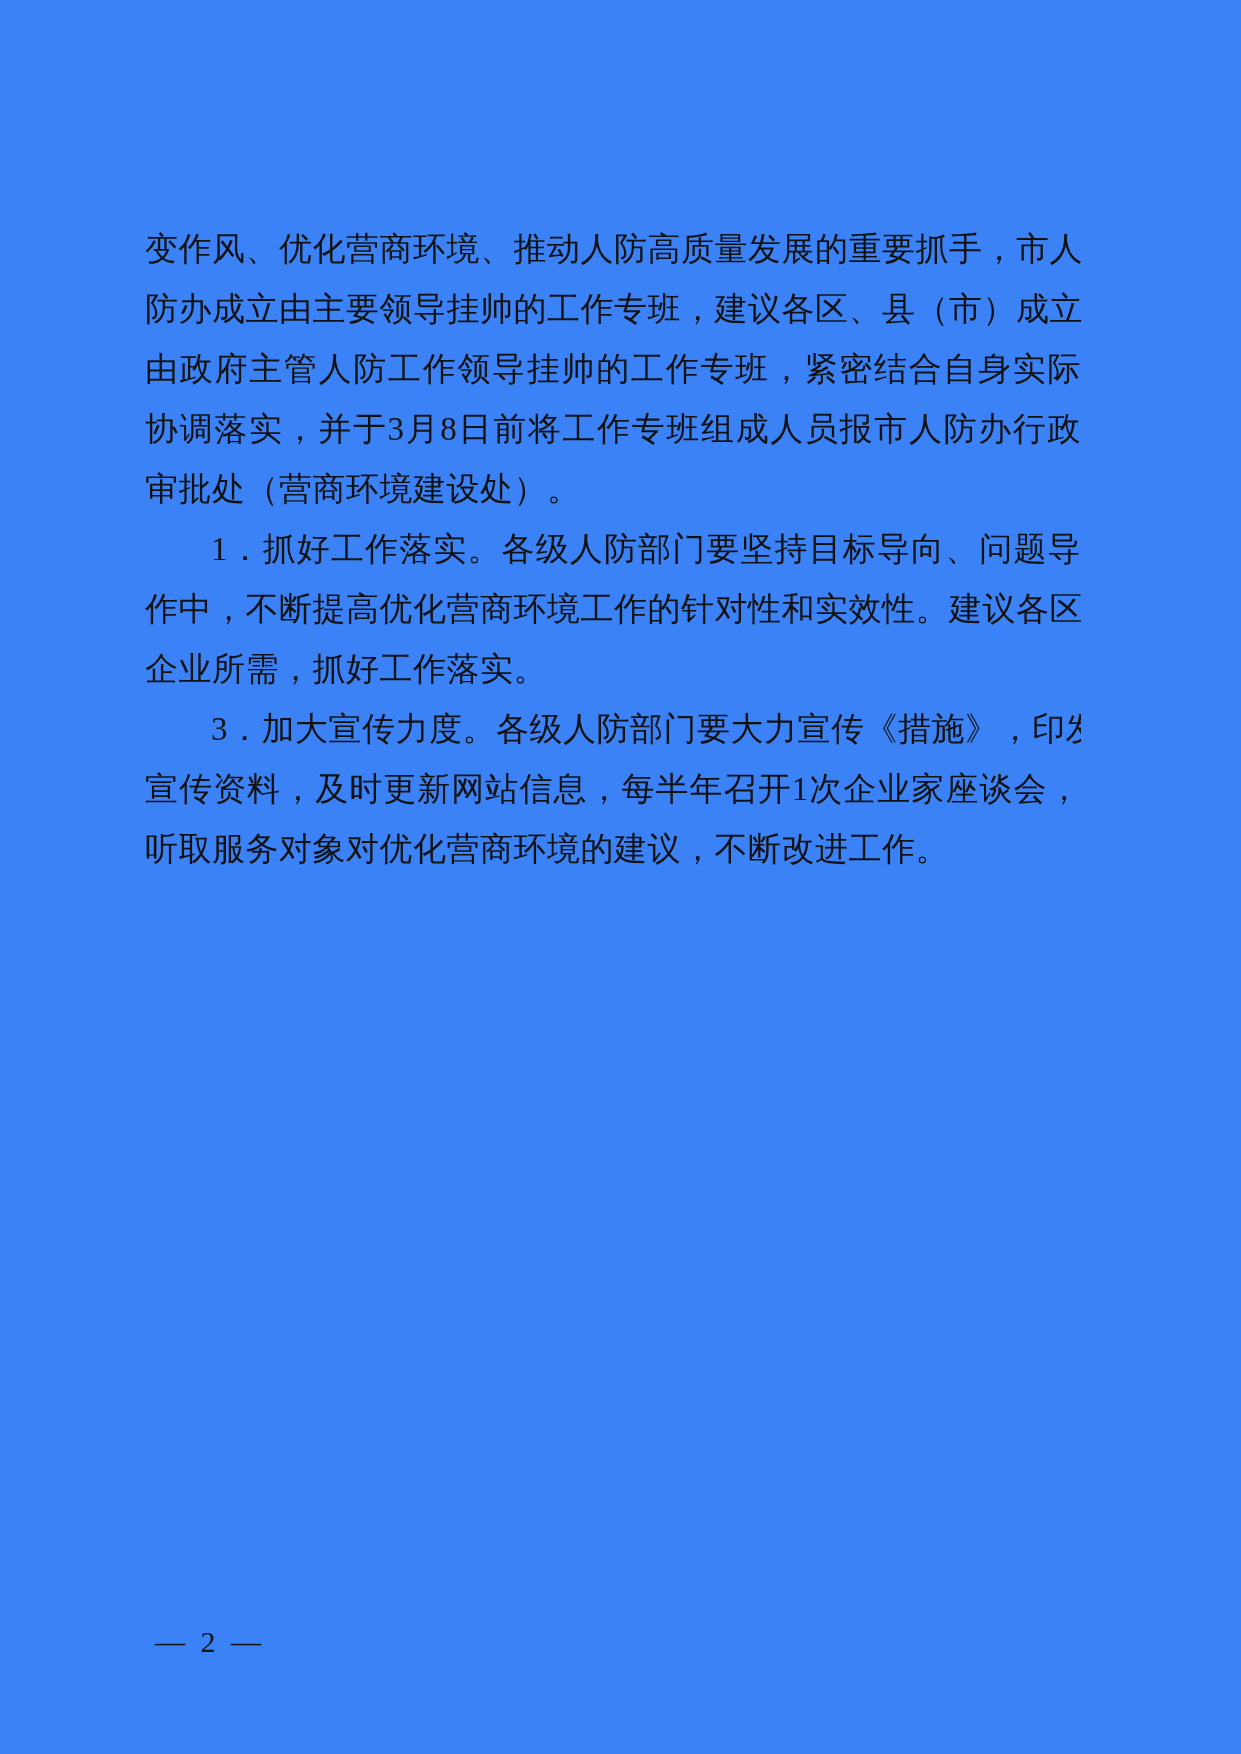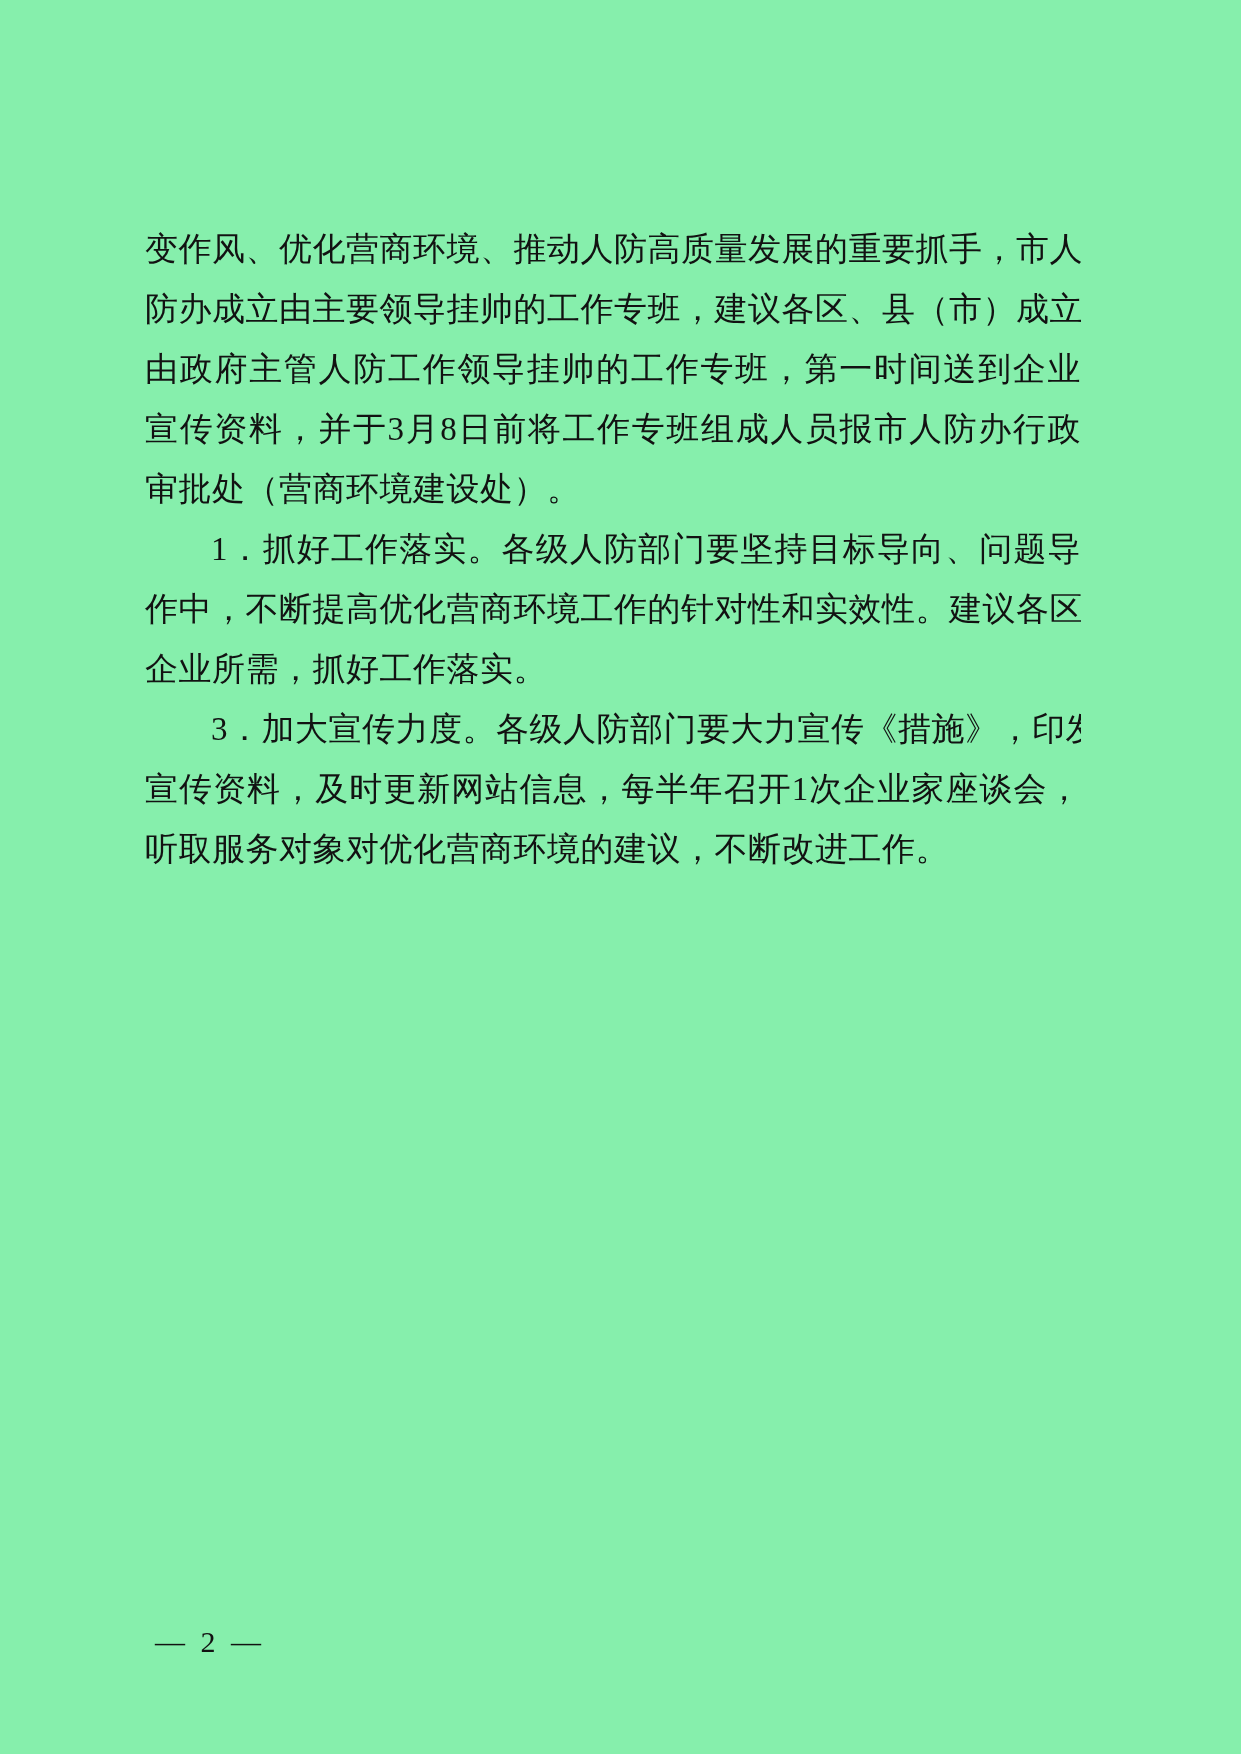--- a/index.html
+++ b/index.html
@@ -2,21 +2,21 @@
 <html><head>
 <meta charset="utf-8">
 <style>
   * { margin: 0; padding: 0; box-sizing: border-box; }
   html, body { background: #888; }
   .page {
     position: relative;
     width: 1241px;
     height: 1754px;
     margin: 0 auto;
-    background: #86efac;
+    background: #3b82f6;
     overflow: hidden;
     font-family: "Liberation Serif", "DejaVu Serif", serif;
   }
   .content {
     position: absolute;
     left: 145px;
     top: 219px;
     width: 936px;
     font-size: 33px;
     line-height: 60px;
@@ -48,22 +48,22 @@
   }
 </style>
 </head>
 <body>
 
 <div class="page">
 
   <div class="content">
     <div class="line">变作风、优化营商环境、推动人防高质量发展的重要抓手，市人</div>
     <div class="line">防办成立由主要领导挂帅的工作专班，建议各区、县（市）成立</div>
-    <div class="line">由政府主管人防工作领导挂帅的工作专班，第一时间送到企业</div>
-    <div class="line">宣传资料，并于3月8日前将工作专班组成人员报市人防办行政</div>
+    <div class="line">由政府主管人防工作领导挂帅的工作专班，紧密结合自身实际</div>
+    <div class="line">协调落实，并于3月8日前将工作专班组成人员报市人防办行政</div>
     <div class="line para-end">审批处（营商环境建设处）。</div>
     <div class="line para-start">1．抓好工作落实。各级人防部门要坚持目标导向、问题导</div>
     <div class="line">作中，不断提高优化营商环境工作的针对性和实效性。建议各区</div>
     <div class="line para-end">企业所需，抓好工作落实。</div>
     <div class="line para-start">3．加大宣传力度。各级人防部门要大力宣传《措施》，印发</div>
     <div class="line">宣传资料，及时更新网站信息，每半年召开1次企业家座谈会，</div>
     <div class="line para-end">听取服务对象对优化营商环境的建议，不断改进工作。</div>
   </div>
 
   <div class="footer">— 2 —</div>

